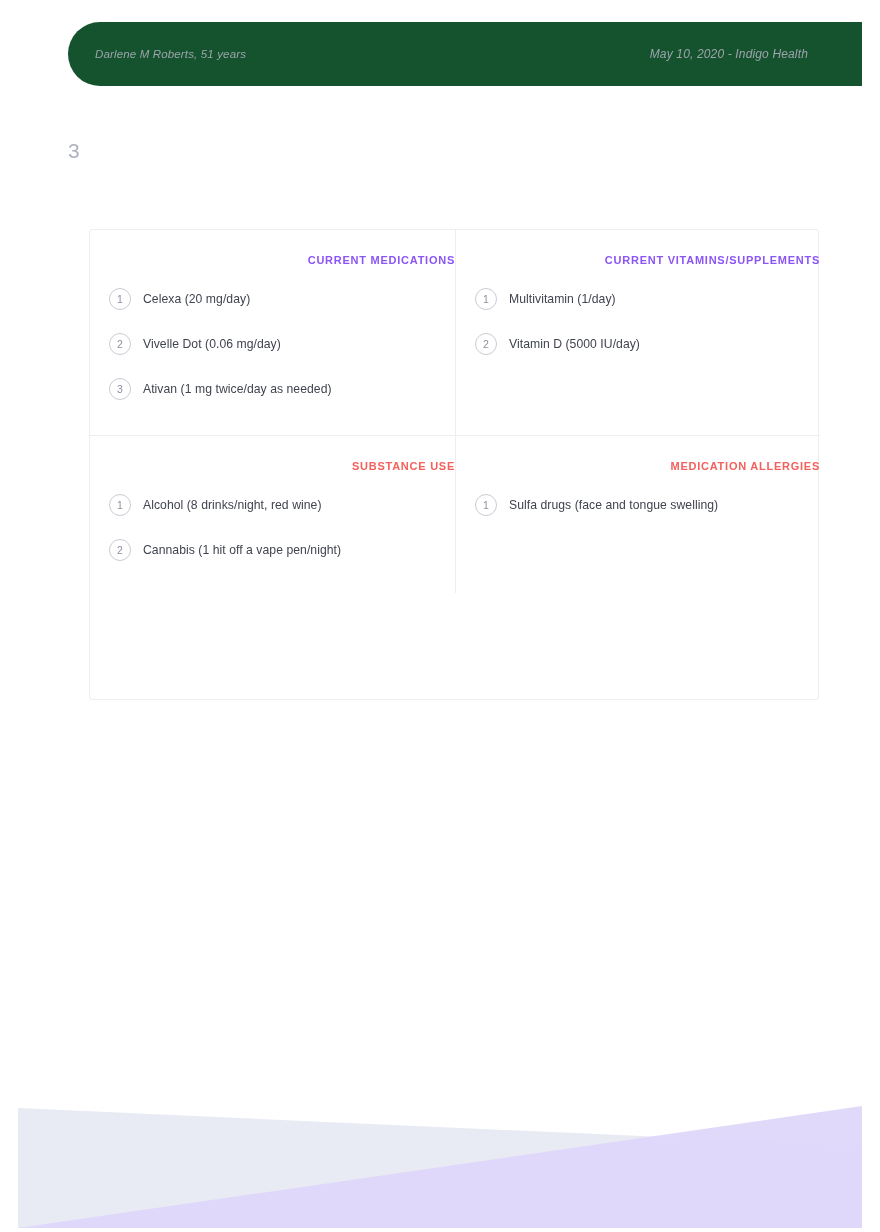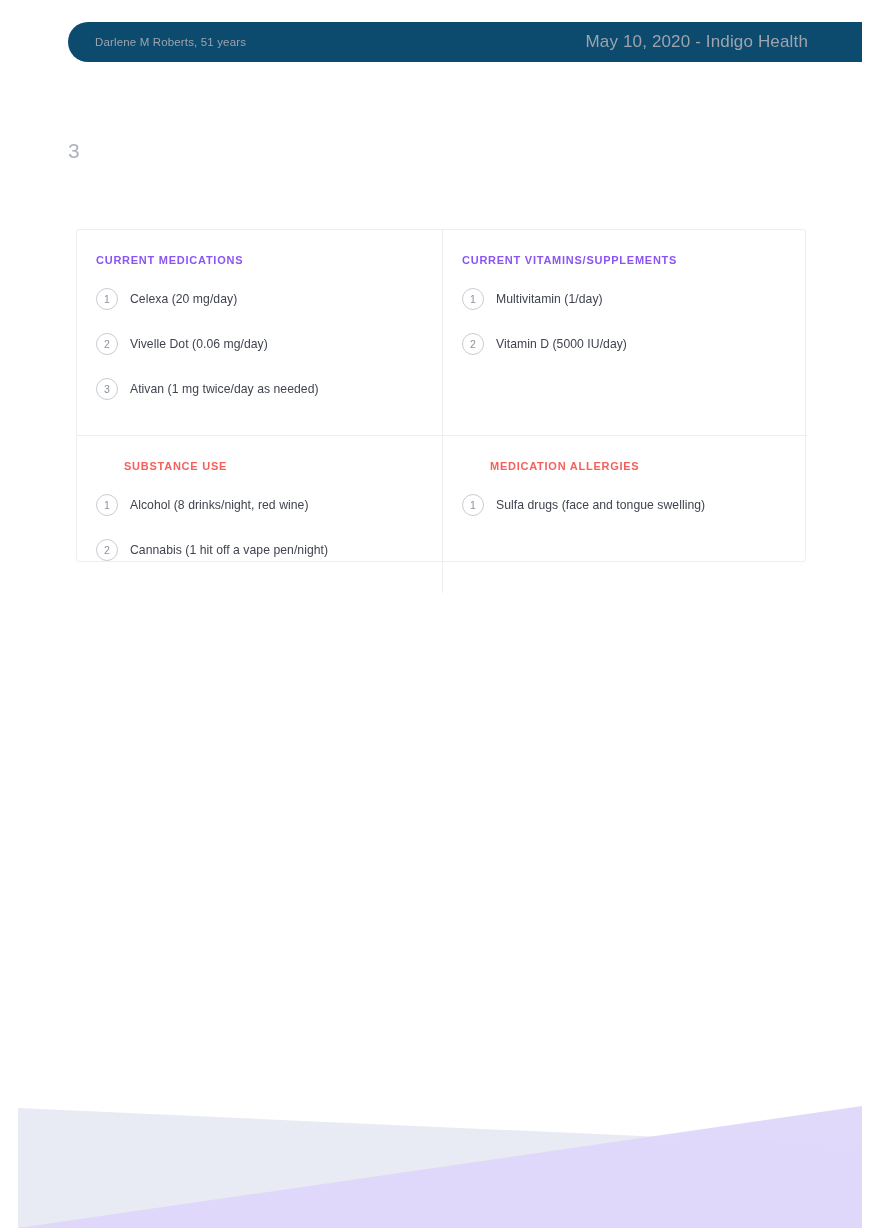--- a/index.html
+++ b/index.html
@@ -18,39 +18,40 @@
     height: 1232px;
     background: #ffffff;
   }
 
   
   .header-bar {
     position: absolute;
     left: 68px;
     top: 22px;
     width: 794px;
-    height: 40px;
-    background: #0c4a6e;
+    height: 64px;
+    background: #14532d;
     border-top-left-radius: 56px 56px;
     border-bottom-left-radius: 56px 56px;
     display: flex;
     align-items: center;
+    font-style: italic;
   }
   .header-patient {
     position: absolute;
     left: 27px;
     font-size: 11.5px;
     letter-spacing: 0.15px;
     color: #9ea3ae;
     white-space: nowrap;
   }
   .header-meta {
     position: absolute;
     right: 54px;
-    font-size: 17px;
+    font-size: 12px;
     letter-spacing: 0.15px;
     color: #9ea3ae;
     white-space: nowrap;
   }
 
   
   .section-title {
     position: absolute;
     left: 68px;
     top: 139px;
@@ -60,30 +61,31 @@
     font-size: 21px;
     font-weight: 400;
     letter-spacing: 1.9px;
     white-space: nowrap;
   }
   .section-number { margin-right: 22px; }
 
   
   .card-grid {
     position: absolute;
-    left: 76px;
+    left: 89px;
     top: 229px;
     width: 730px;
-    height: 333px;
+    height: 471px;
     background: #ffffff;
     border: 1px solid #eceef2;
     border-radius: 3px;
     display: grid;
     grid-template-columns: 365px 365px;
     grid-template-rows: 205px 158px;
+    text-align: right;
   }
   .cell {
     padding: 24px 0 0 19px;
     position: relative;
   }
   .cell.col-right { border-left: 1px solid #eceef2; }
   .cell.row-bottom { border-top: 1px solid #eceef2; }
 
   .cell-heading {
     font-size: 11px;

